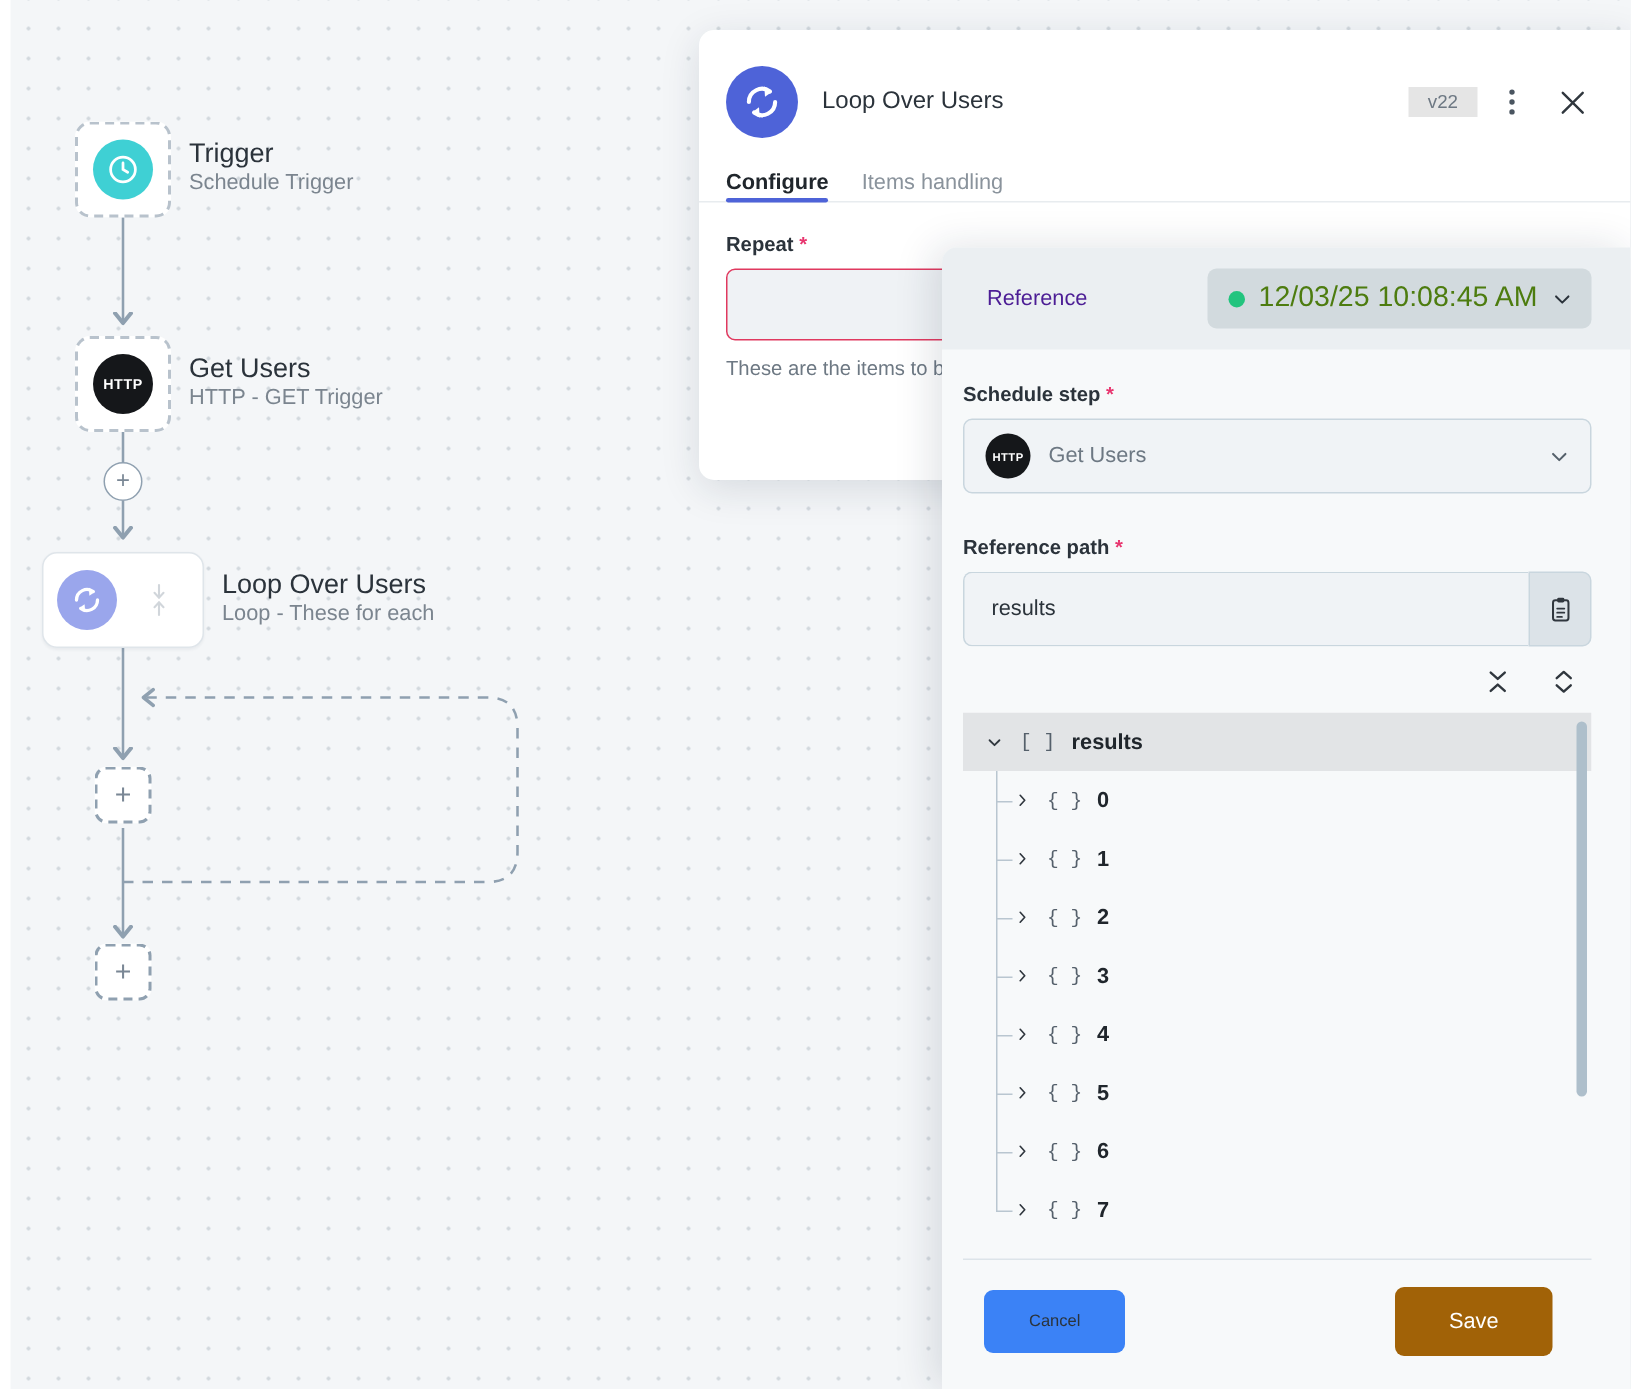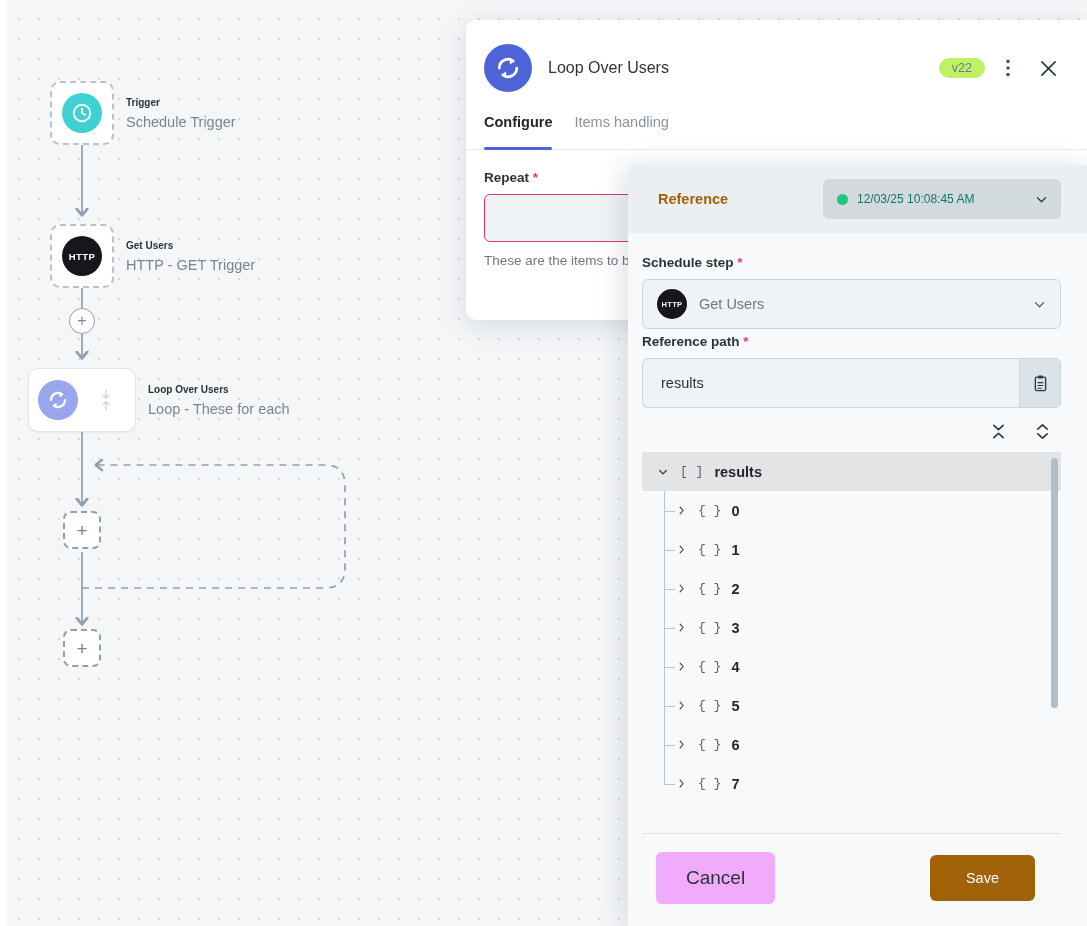--- a/index.html
+++ b/index.html
@@ -25,21 +25,21 @@
   .node-box {
     width: 64px; height: 64px; border-radius: 10px;
     background: #fff; display: flex; align-items: center; justify-content: center;
   }
   .node-box.dashed { border: 2px dashed #b8c2cc; }
   .node-box.selected {
     border: 1px solid #dfe5ea; width: 108px; justify-content: flex-start;
     padding-left: 9px; gap: 8px; box-shadow: 0 1px 2px rgba(30,45,70,.06);
   }
   .node-labels { position: absolute; left: 76px; top: 12px; white-space: nowrap; }
-  .node-title { font-size: 10px; font-weight: 700; color: #2b333b; line-height: 19px; }
+  .node-title { font-size: 18px; font-weight: 400; color: #2b333b; line-height: 19px; }
   .node-sub { font-size: 14.5px; color: #7b858f; line-height: 21px; }
 
   .ic-clock { width: 40px; height: 40px; border-radius: 50%; background: #3fd0d4;
               display:flex; align-items:center; justify-content:center; }
   .ic-http  { width: 40px; height: 40px; border-radius: 50%; background: #15171a;
               display:flex; align-items:center; justify-content:center;
               color:#fff; font-size:9.5px; font-weight:700; letter-spacing:.4px; }
   .ic-loop-node { width: 40px; height: 40px; border-radius: 50%; background: #9aa6ec;
               display:flex; align-items:center; justify-content:center; }
   .drag-handle { width: 16px; height: 24px; opacity: .45; margin-left: 12px;
@@ -57,26 +57,26 @@
   
   .cfg-panel {
     position: absolute; left: 466px; top: 20px; width: 621px; height: 300px;
     background: #fff; border-radius: 10px 0 0 10px;
     box-shadow: 0 6px 26px rgba(25,40,60,.13);
   }
   .cfg-head { display:flex; align-items:center; padding: 24px 22px 0 18px; }
   .ic-loop-main { width:48px; height:48px; border-radius:50%; background:#4e63d8;
               display:flex; align-items:center; justify-content:center; flex:0 0 auto; }
   .cfg-title { font-size: 16px; color:#2b333b; margin-left: 16px; flex: 1; }
-  .ver-badge { background:#bef264; color:#6d7883; font-size:12.5px;
-              padding: 3px 13px; border-radius:12px; }
+  .ver-badge { background:#e5e5e5; color:#6d7883; font-size:12.5px;
+              padding: 3px 13px; border-radius:0; }
   .icon-btn { width: 34px; height: 34px; display:flex; align-items:center; justify-content:center;
               margin-left: 6px; border-radius: 6px; }
   .tabs { display:flex; gap: 22px; padding: 22px 0 0 18px; border-bottom: 1px solid #e8ecef; }
-  .tab { font-size: 14.5px; color:#8a939c; padding-bottom: 19px; position: relative; }
+  .tab { font-size: 14.5px; color:#8a939c; padding-bottom: 4px; position: relative; }
   .tab.active { color:#20262c; font-weight: 600; }
   .tab.active:after { content:""; position:absolute; left:0; right:0; bottom:-1px;
               height: 3px; background:#4e63d8; border-radius: 2px; }
   .cfg-body { padding: 20px 18px 0 18px; }
   .field-label { font-size: 13.5px; font-weight: 700; color:#2b333b; margin-bottom: 9px; }
   .req { color:#e8366f; font-weight:700; }
   .items-input { height: 48px; border: 1.4px solid #e0395f; border-radius: 6px;
               background: #eff2f5; width: 100%; }
   .help-text { font-size: 13.5px; color:#6d7883; line-height: 19px; margin-top: 9px; }
 
@@ -85,27 +85,27 @@
     position: absolute; left: 628px; top: 165px; width: 459px; height: 761px;
     background: #f7f9fa; border-radius: 10px 0 0 0;
     box-shadow: -6px 0 26px rgba(25,40,60,.13);
     display: flex; flex-direction: column;
   }
   .ref-head {
     background:#ebeff2; padding: 14px 26px 14px 30px;
     display:flex; align-items:center; justify-content:space-between;
     border-radius: 10px 0 0 0;
   }
-  .ref-head-label { font-size: 14.5px; font-weight: 700; color:#a16207; }
+  .ref-head-label { font-size: 14.5px; font-weight: 400; color:#4c1d95; }
   .ref-select {
     background:#d2dade; border-radius: 6px; height: 40px; min-width: 238px;
     display:flex; align-items:center; gap: 9px; padding: 0 12px 0 14px;
   }
   .dot-green { width: 11px; height: 11px; border-radius:50%; background:#22c47e; flex:0 0 auto; }
-  .ref-select-text { font-size: 12px; color:#0f766e; flex: 1; white-space: nowrap; }
+  .ref-select-text { font-size: 19px; color:#4d7c0f; flex: 1; white-space: nowrap; }
   .ref-body { padding: 22px 26px 0 14px; flex: 1; display:flex; flex-direction:column; min-height:0; }
   .sel-box {
     height: 50px; border:1px solid #c9d6de; border-radius: 6px; background:#f0f3f6;
     display:flex; align-items:center; padding: 0 13px 0 14px; gap: 12px;
   }
   .ic-http-sm { width: 30px; height: 30px; border-radius:50%; background:#15171a;
               display:flex; align-items:center; justify-content:center;
               color:#fff; font-size:7.5px; font-weight:700; letter-spacing:.3px; flex:0 0 auto; }
   .sel-text { font-size: 14.5px; color:#6d7883; flex:1; }
   .path-row { display:flex; height: 50px; }
@@ -129,21 +129,21 @@
   .chev { color:#4a5560; font-size: 13px; width: 13px; display:flex; justify-content:center; }
   .brace { color:#55606b; font-size: 13px; font-family: "Liberation Mono", monospace; }
   .tnode-name { font-weight: 700; }
   .tree-guide { position:absolute; left: 22px; top: 0; bottom: 18px; width: 1px; background:#b9c6d0; }
   .tree-elbow { position:absolute; left: 22px; width: 11px; height:1px; background:#b9c6d0; top: 50%; }
   .tree-scroll { position:absolute; right: 3px; top: 6px; width: 7px; height: 250px;
               background:#aebfcb; border-radius: 4px; }
 
   .ref-foot { border-top: 1px solid #dde4e9; padding: 18px 26px 22px 14px;
               display:flex; align-items:center; justify-content:space-between; }
-  .btn-cancel { background:#f0abfc; color:#2b333b; font-size:19px;
+  .btn-cancel { background:#3b82f6; color:#2b333b; font-size:11px;
               padding: 15px 30px; border-radius: 6px; border:none; }
   .btn-save { background:#a16207; color:#fff; font-size:14.5px;
               padding: 15px 36px; border-radius: 6px; border:none; }
 </style>
 </head>
 <body>
 
 <div id="root">
 
   <div class="canvas">
@@ -304,21 +304,21 @@
       <div class="sel-box">
         <span class="ic-http-sm">
           <span>HTTP</span>
         </span>
         <span class="sel-text">Get Users</span>
         <svg width="15" height="15" viewBox="0 0 20 20">
           <path d="M4.5 7.5 L10 13 L15.5 7.5" fill="none" stroke="#55606b" stroke-width="1.8" stroke-linecap="round" stroke-linejoin="round"></path>
         </svg>
       </div>
 
-      <div class="field-label" style="margin-top:5px;">
+      <div class="field-label" style="margin-top:28px;">
         <span>Reference path</span>
         <span class="req">*</span>
       </div>
       <div class="path-row">
         <div class="path-input">results</div>
         <div class="path-copy">
           <svg width="19" height="19" viewBox="0 0 24 24">
             <rect x="5.5" y="4" width="13" height="17" rx="2" fill="none" stroke="#30373e" stroke-width="1.7"></rect>
             <rect x="9" y="1.8" width="6" height="4" rx="1.2" fill="#30373e"></rect>
             <path d="M9 11 H15 M9 14.5 H15 M9 18 H13" stroke="#30373e" stroke-width="1.5" stroke-linecap="round"></path>

